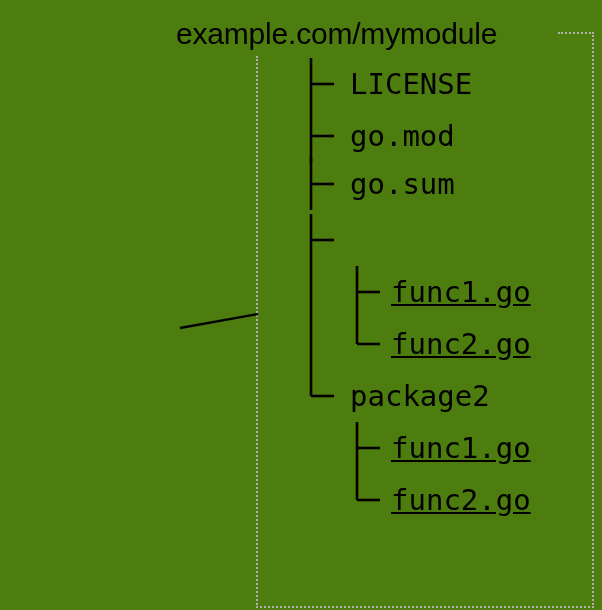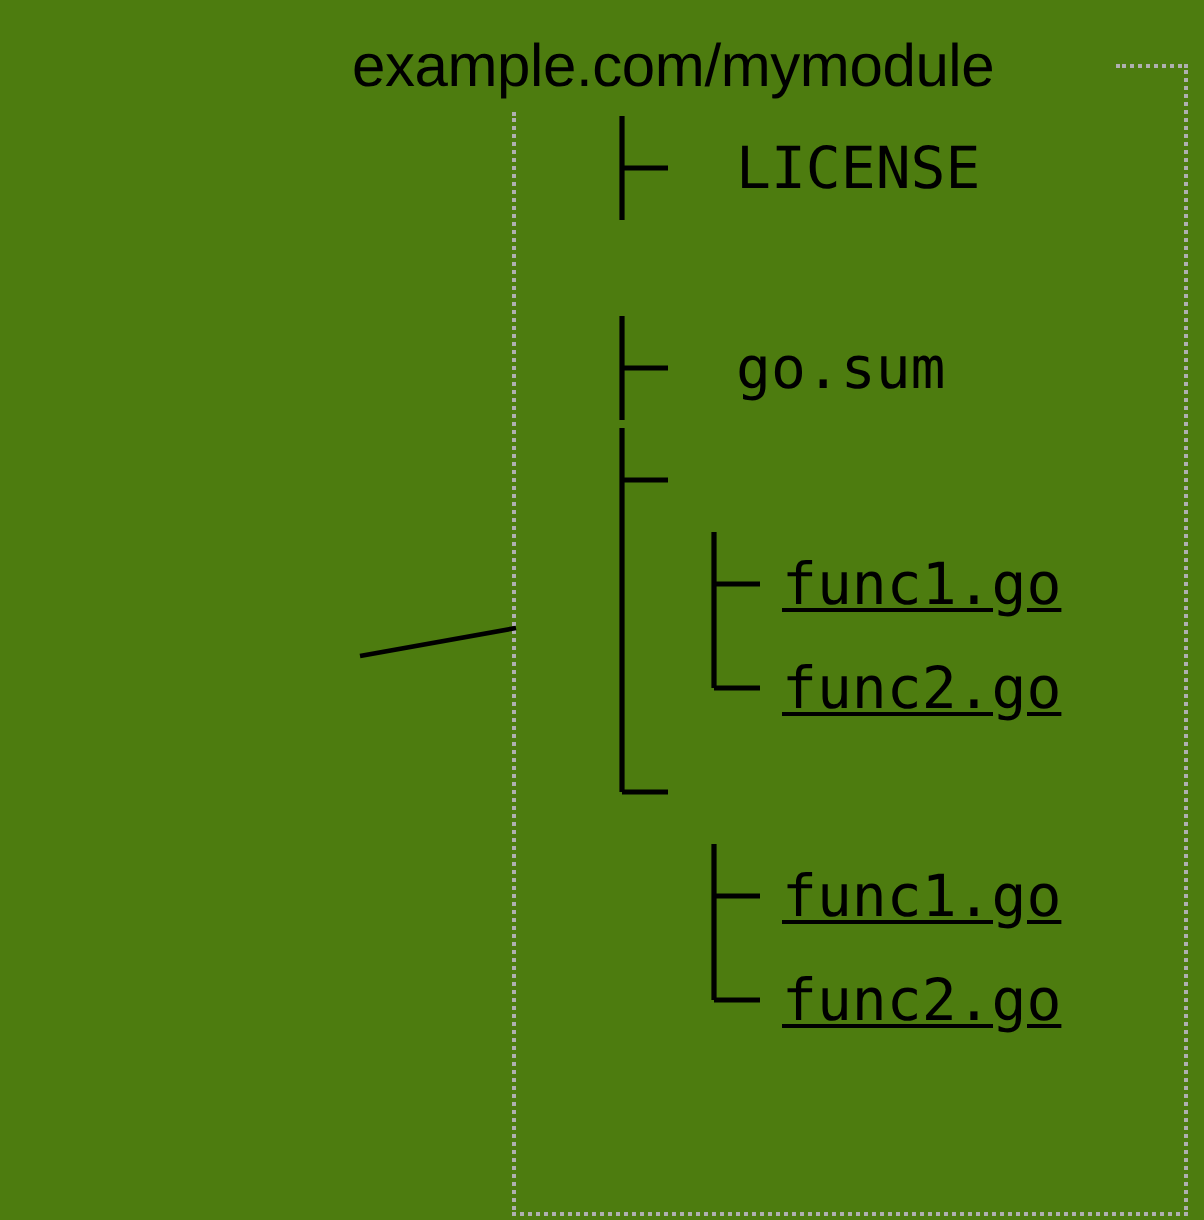--- a/index.html
+++ b/index.html
@@ -101,21 +101,21 @@
     line-height: 32px;
     color: #000000;
   }
   .branch {
     position: absolute;
     width: 46px;
     height: 52px;
   }
   .depth-0 { left: 0px; }
   .depth-1 { left: 46px; }
-  .label-depth-0 { margin-left: 68px; }
+  .label-depth-0 { margin-left: 50px; }
   .label-depth-1 { margin-left: 91px; text-decoration: underline; }
 </style>
 </head>
 <body>
 
 <div id="canvas">
 
   <div class="dotted-edge" id="repo-top-stub"></div>
   <div class="dotted-edge" id="repo-right"></div>
   <div class="dotted-edge" id="repo-left"></div>
@@ -129,20 +129,27 @@
   </svg>
 
   <div id="tree">
       <div class="tree-row" style="top: 0px;">
         <svg class="branch depth-0" viewBox="0 0 46 52">
           <line x1="11" x2="11" y1="0" y2="52" stroke="#000000" stroke-width="2.6"></line>
           <line x1="11" x2="34" y1="26" y2="26" stroke="#000000" stroke-width="2.6"></line>
         </svg>
         <span class="tree-label label-depth-0">LICENSE</span>
       </div>
+      <div class="tree-row" style="top: 52px;">
+        <svg class="branch depth-0" viewBox="0 0 46 52">
+          <line x1="11" x2="11" y1="0" y2="52" stroke="#000000" stroke-width="2.6"></line>
+          <line x1="11" x2="34" y1="26" y2="26" stroke="#000000" stroke-width="2.6"></line>
+        </svg>
+        <span class="tree-label label-depth-0">go.mod</span>
+      </div>
       <div class="tree-row" style="top: 100px;">
         <svg class="branch depth-0" viewBox="0 0 46 52">
           <line x1="11" x2="11" y1="0" y2="52" stroke="#000000" stroke-width="2.6"></line>
           <line x1="11" x2="34" y1="26" y2="26" stroke="#000000" stroke-width="2.6"></line>
         </svg>
         <span class="tree-label label-depth-0">go.sum</span>
       </div>
       <div class="tree-row" style="top: 156px;">
         <svg class="branch depth-0" viewBox="0 0 46 52">
           <line x1="11" x2="11" y1="0" y2="52" stroke="#000000" stroke-width="2.6"></line>
@@ -167,20 +174,21 @@
         <svg class="branch depth-0" viewBox="0 0 46 52">
           <line x1="11" x2="11" y1="0" y2="52" stroke="#000000" stroke-width="2.6"></line>
         </svg>
         <span class="tree-label label-depth-1">func2.go</span>
       </div>
       <div class="tree-row" style="top: 312px;">
         <svg class="branch depth-0" viewBox="0 0 46 52">
           <line x1="11" x2="11" y1="0" y2="26" stroke="#000000" stroke-width="2.6"></line>
           <line x1="11" x2="34" y1="26" y2="26" stroke="#000000" stroke-width="2.6"></line>
         </svg>
+        <span class="tree-label label-depth-0">package2</span>
       </div>
       <div class="tree-row" style="top: 364px;">
         <svg class="branch depth-1" viewBox="0 0 46 52">
           <line x1="11" x2="11" y1="0" y2="52" stroke="#000000" stroke-width="2.6"></line>
           <line x1="11" x2="34" y1="26" y2="26" stroke="#000000" stroke-width="2.6"></line>
         </svg>
         <span class="tree-label label-depth-1">func1.go</span>
       </div>
       <div class="tree-row" style="top: 416px;">
         <svg class="branch depth-1" viewBox="0 0 46 52">

